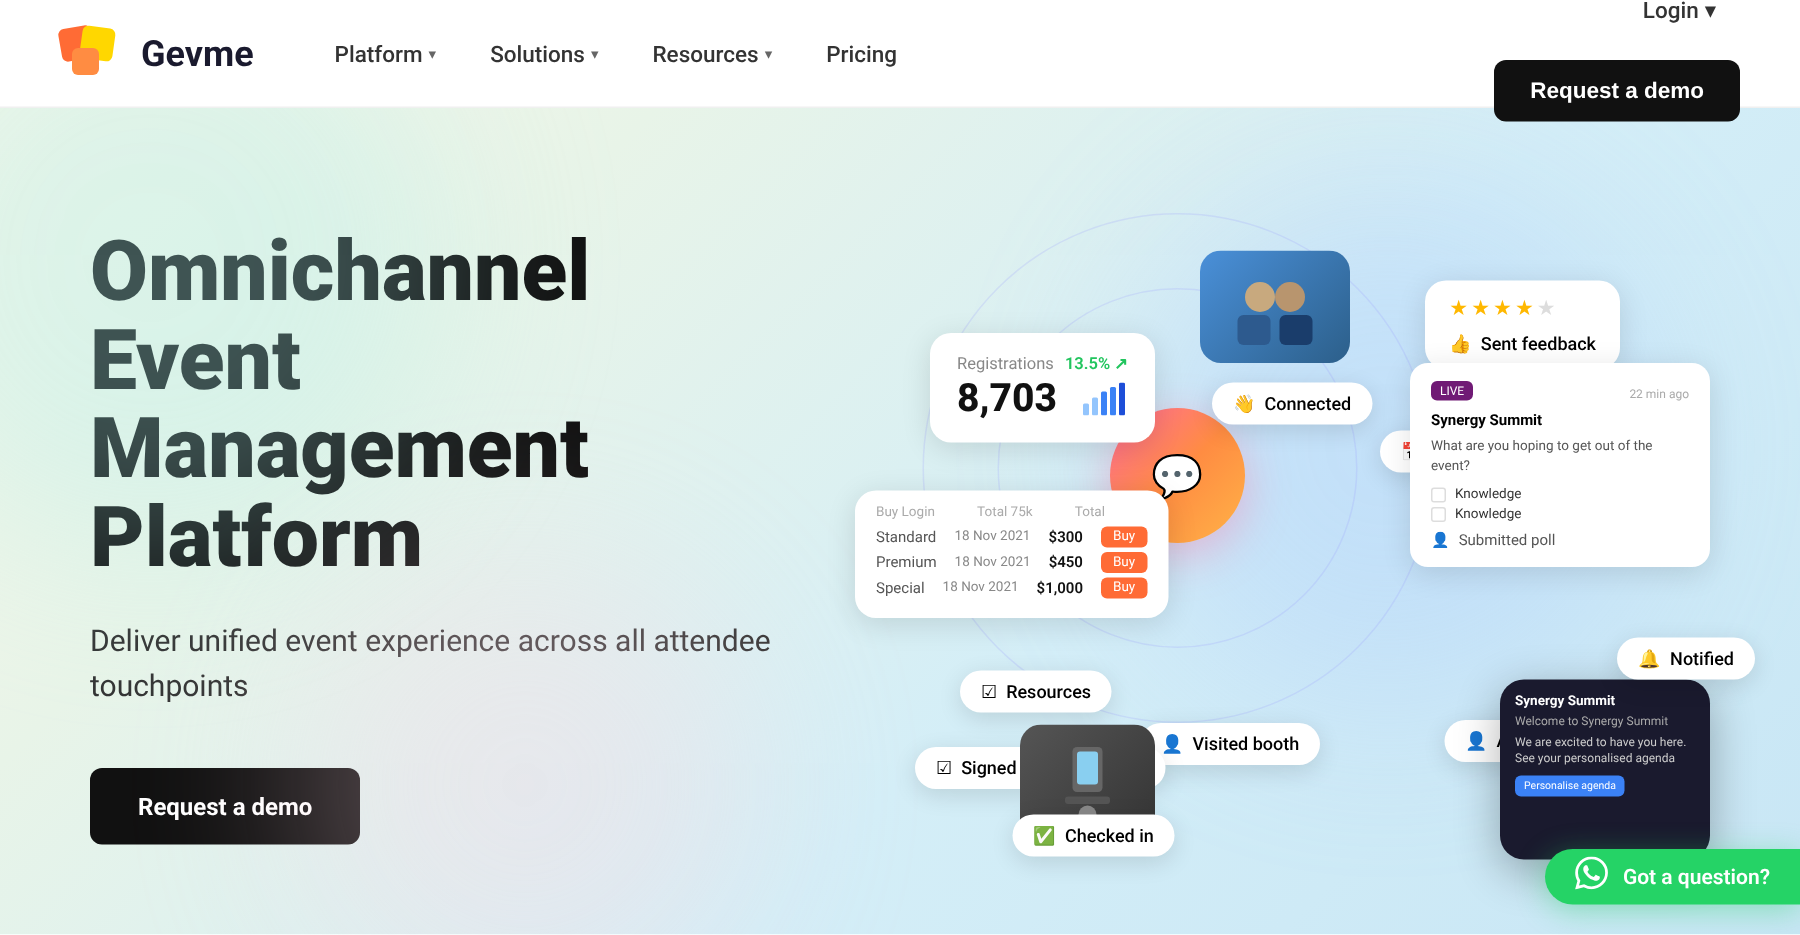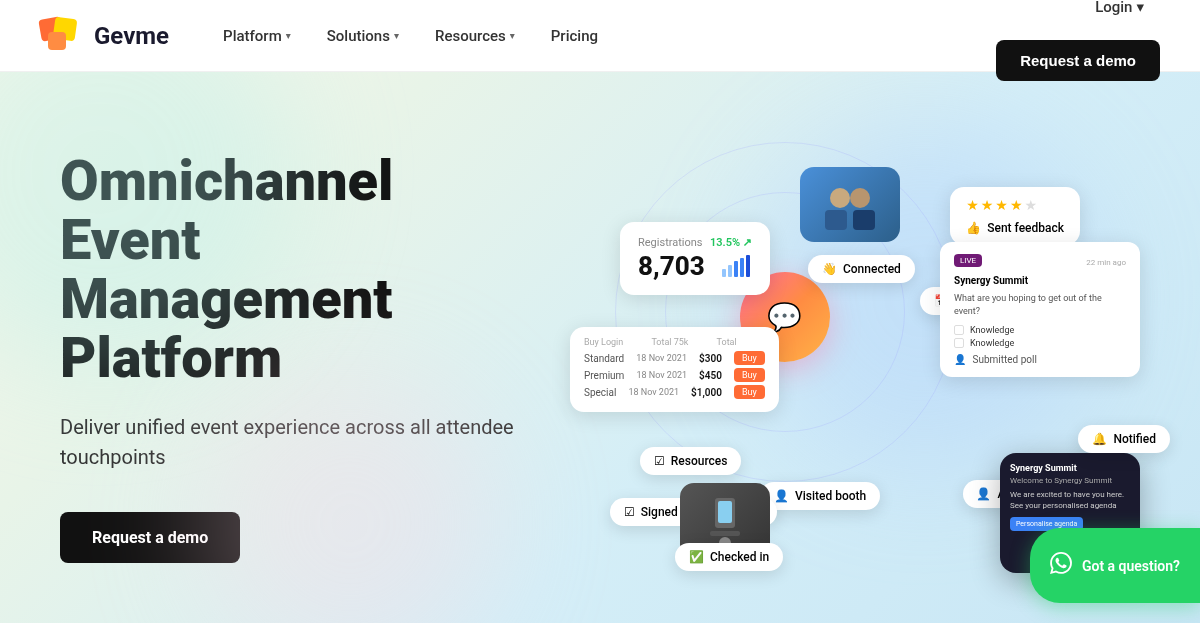--- a/index.html
+++ b/index.html
@@ -136,21 +136,21 @@
       position: absolute; right: 60px; bottom: 50px;
       width: 140px; height: 120px;
       background: #1a1a2e; border-radius: 16px;
       padding: 10px; color: #fff; font-size: 9px;
       box-shadow: 0 8px 30px rgba(0,0,0,0.3);
     }
 
     
     .whatsapp-btn {
       position: absolute; bottom: 20px; right: 0;
-      background: #25D366; color: #fff; padding: 24px 20px;
+      background: #25D366; color: #fff; padding: 5px 20px;
       border-radius: 30px 0 0 30px; font-size: 14px; font-weight: 600;
       display: flex; align-items: center; gap: 10px; cursor: pointer;
       box-shadow: 0 4px 20px rgba(37,211,102,0.4);
     }
     .wa-icon { font-size: 20px; }
 
     
     .star { color: #FFB800; font-size: 14px; }
     .star-empty { color: #ddd; font-size: 14px; }
 

